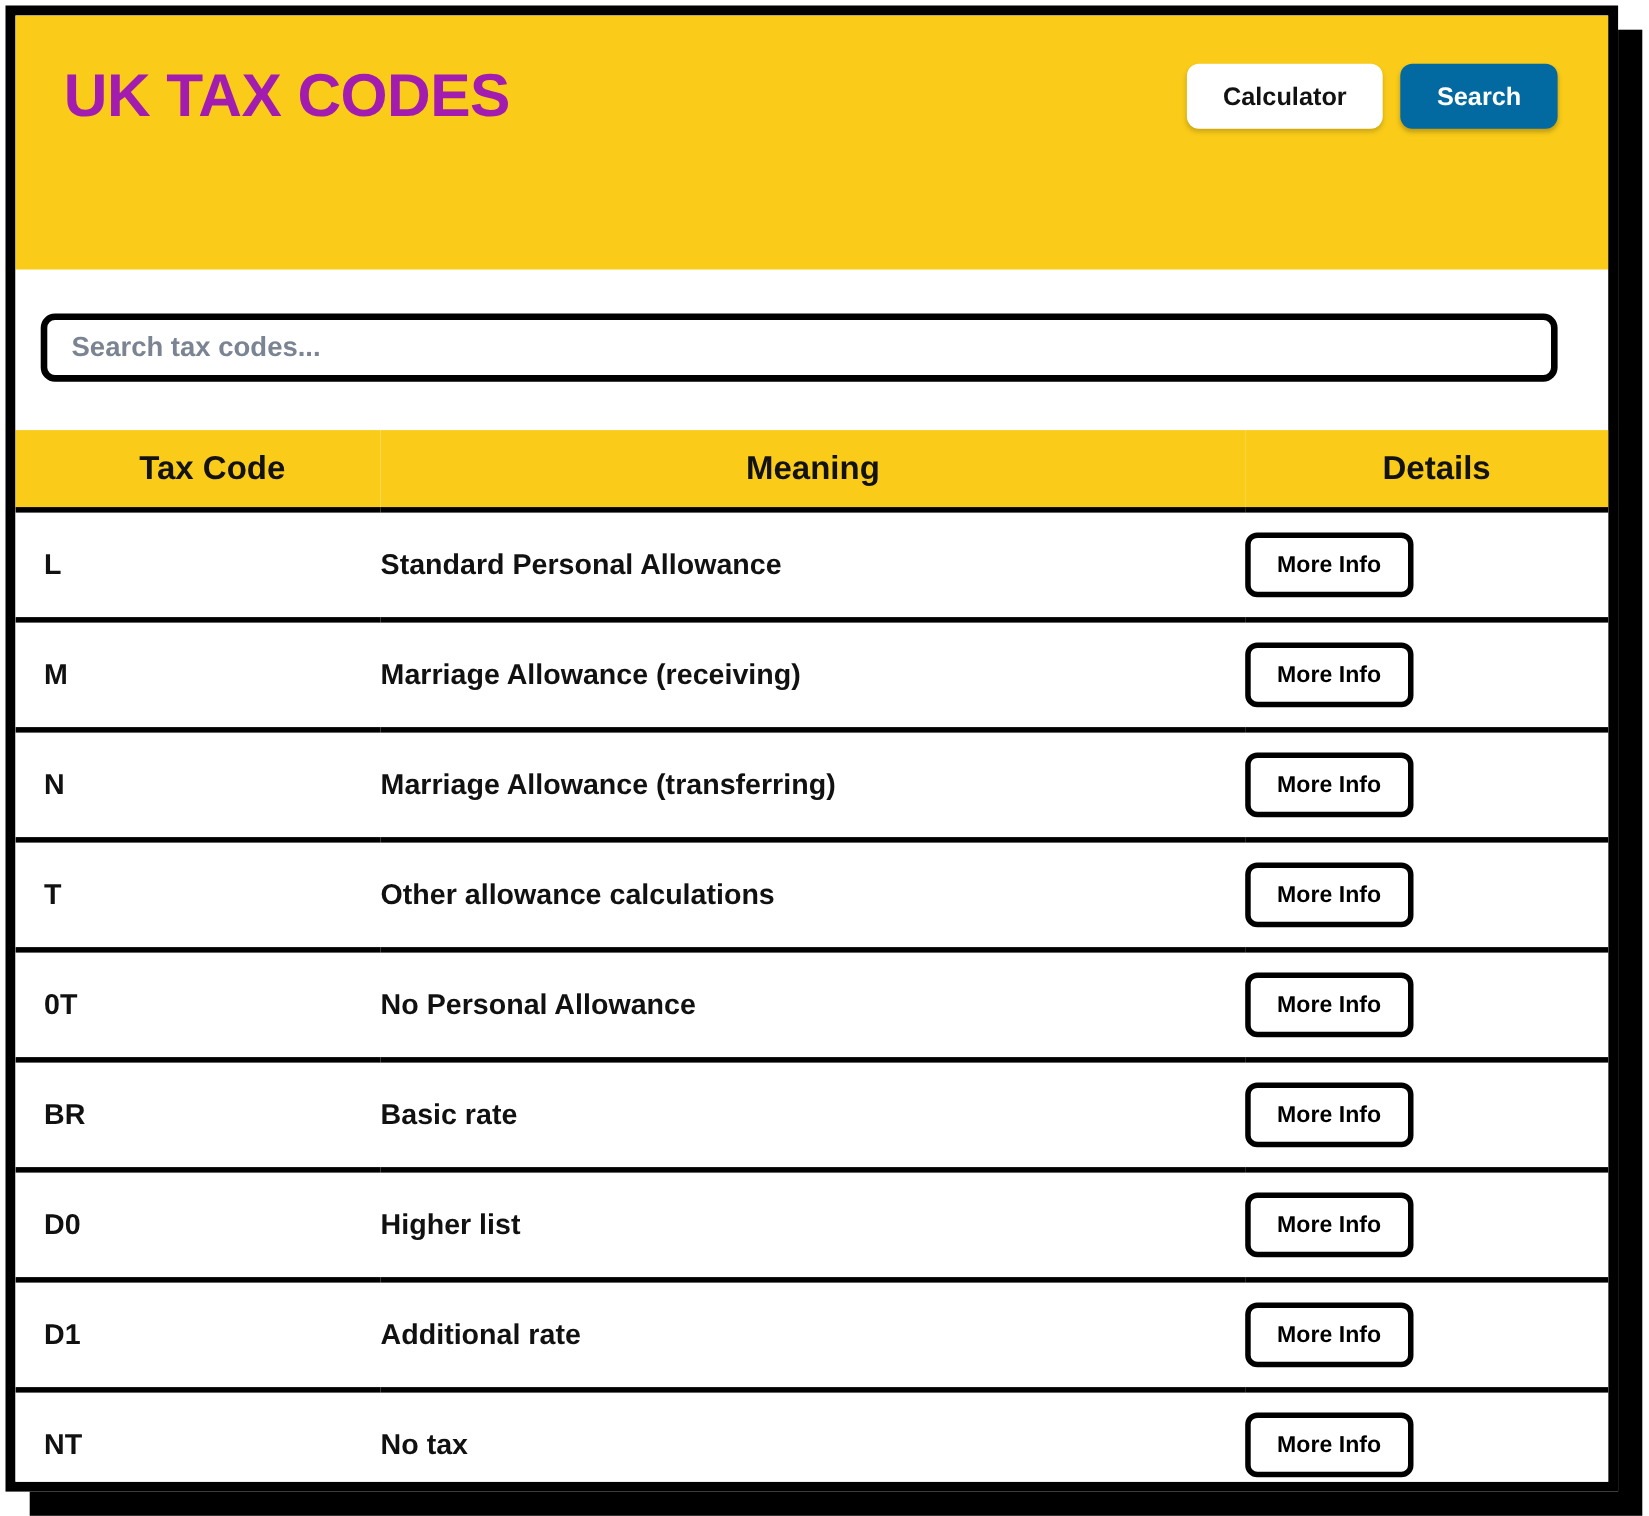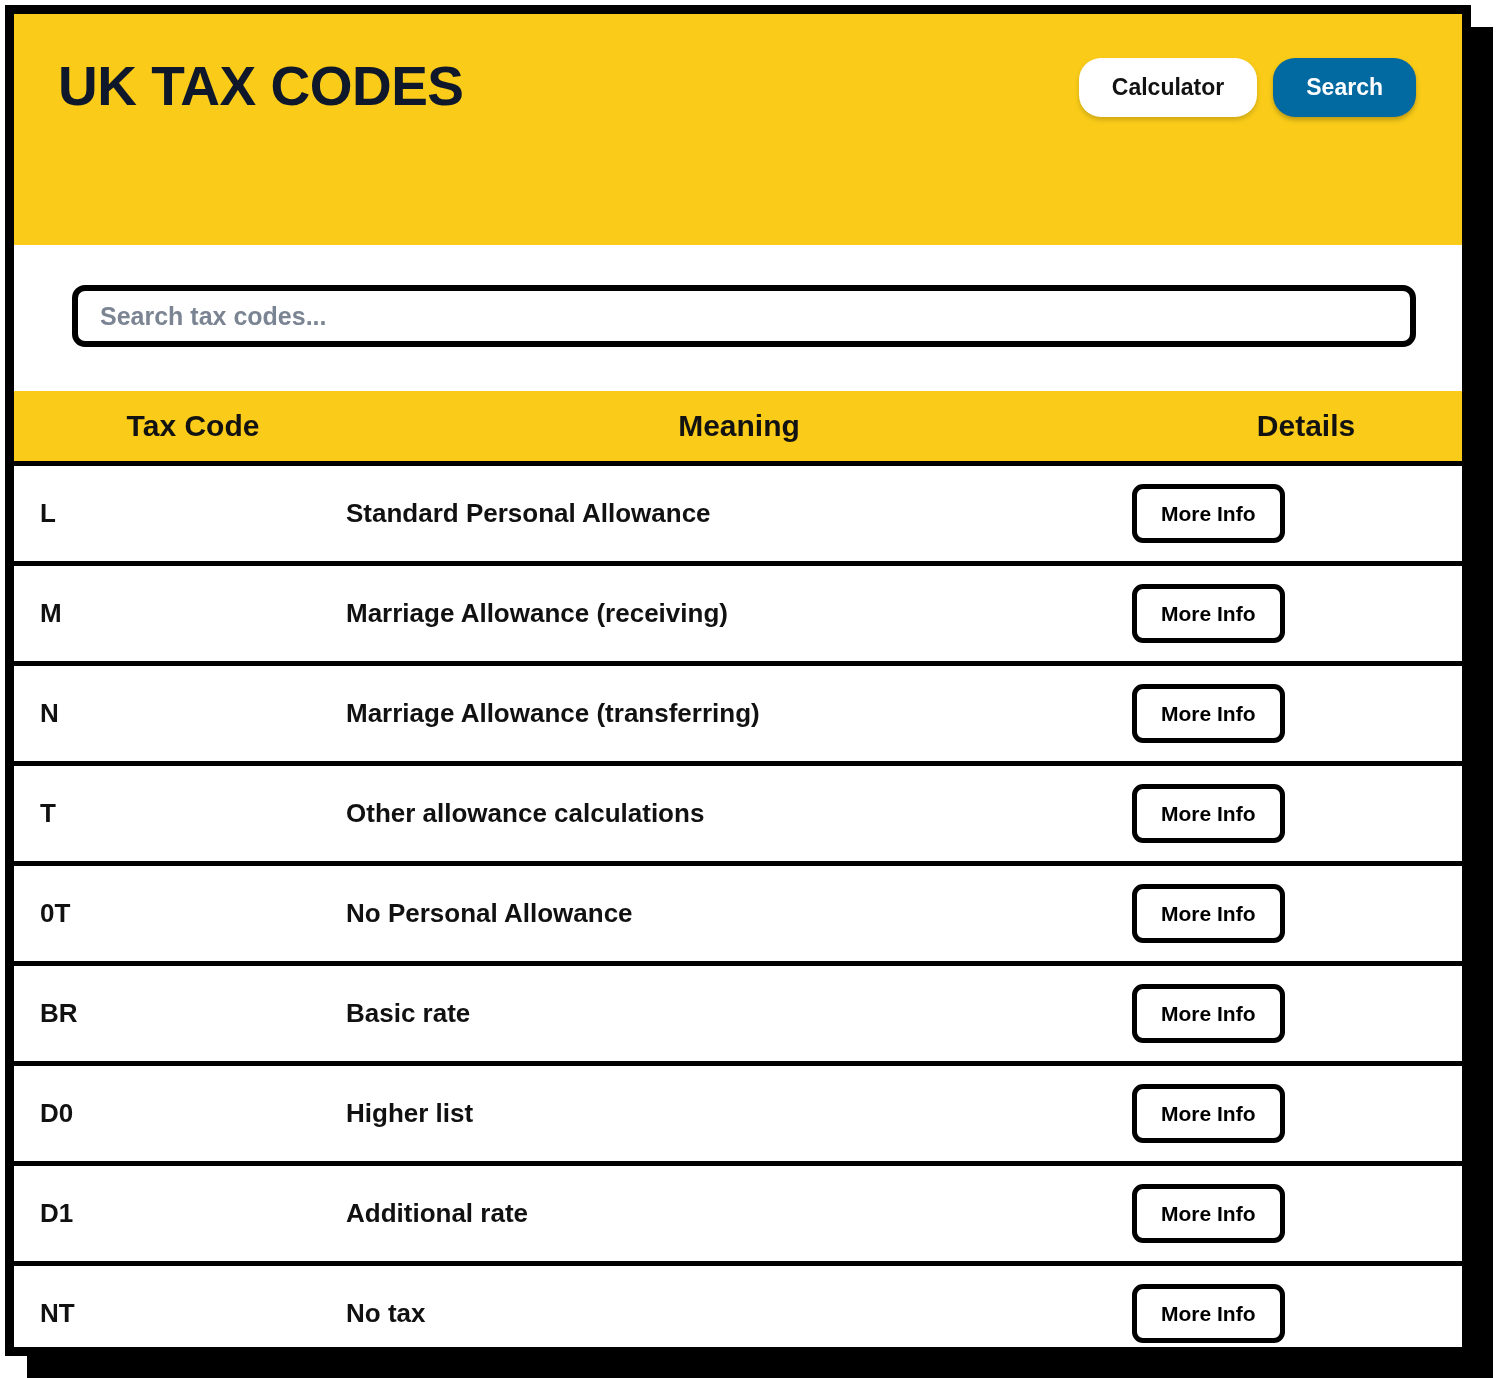--- a/index.html
+++ b/index.html
@@ -31,21 +31,21 @@
     position: relative;
     background: #FACC19;
     padding: 44px 44px 36px 44px;
     height: 231px;
   }
 
   .header-title {
     font-size: 55px;
     font-weight: 900;
     letter-spacing: -0.5px;
-    color: #0f172a;
+    color: #a21caf;
     line-height: 1.02;
     font-stretch: condensed;
     text-transform: uppercase;
   }
 
   .header-subtitle {
     margin-top: 26px;
     font-size: 31px;
     font-weight: 700;
     color: #121212;
@@ -58,21 +58,21 @@
     right: 46px;
     display: flex;
     gap: 16px;
     align-items: center;
   }
 
   .btn {
     font-family: "Liberation Sans", sans-serif;
     font-size: 23px;
     font-weight: 700;
-    border-radius: 22px;
+    border-radius: 11px;
     padding: 18px 33px;
     cursor: pointer;
     border: none;
     line-height: 1;
     white-space: nowrap;
   }
 
   .btn-calculator {
     background: #ffffff;
     color: #121212;
@@ -81,21 +81,21 @@
 
   .btn-search {
     background: #0369a1;
     color: #ffffff;
     box-shadow: 0 3px 5px rgba(0,0,0,0.25);
   }
 
   
   .search-region {
     background: #ffffff;
-    padding: 40px 46px 38px 58px;
+    padding: 40px 46px 38px 23px;
     height: 146px;
   }
 
   .search-input {
     display: block;
     width: 100%;
     height: 62px;
     border: 6px solid #000000;
     border-radius: 13px;
     background: #ffffff;

